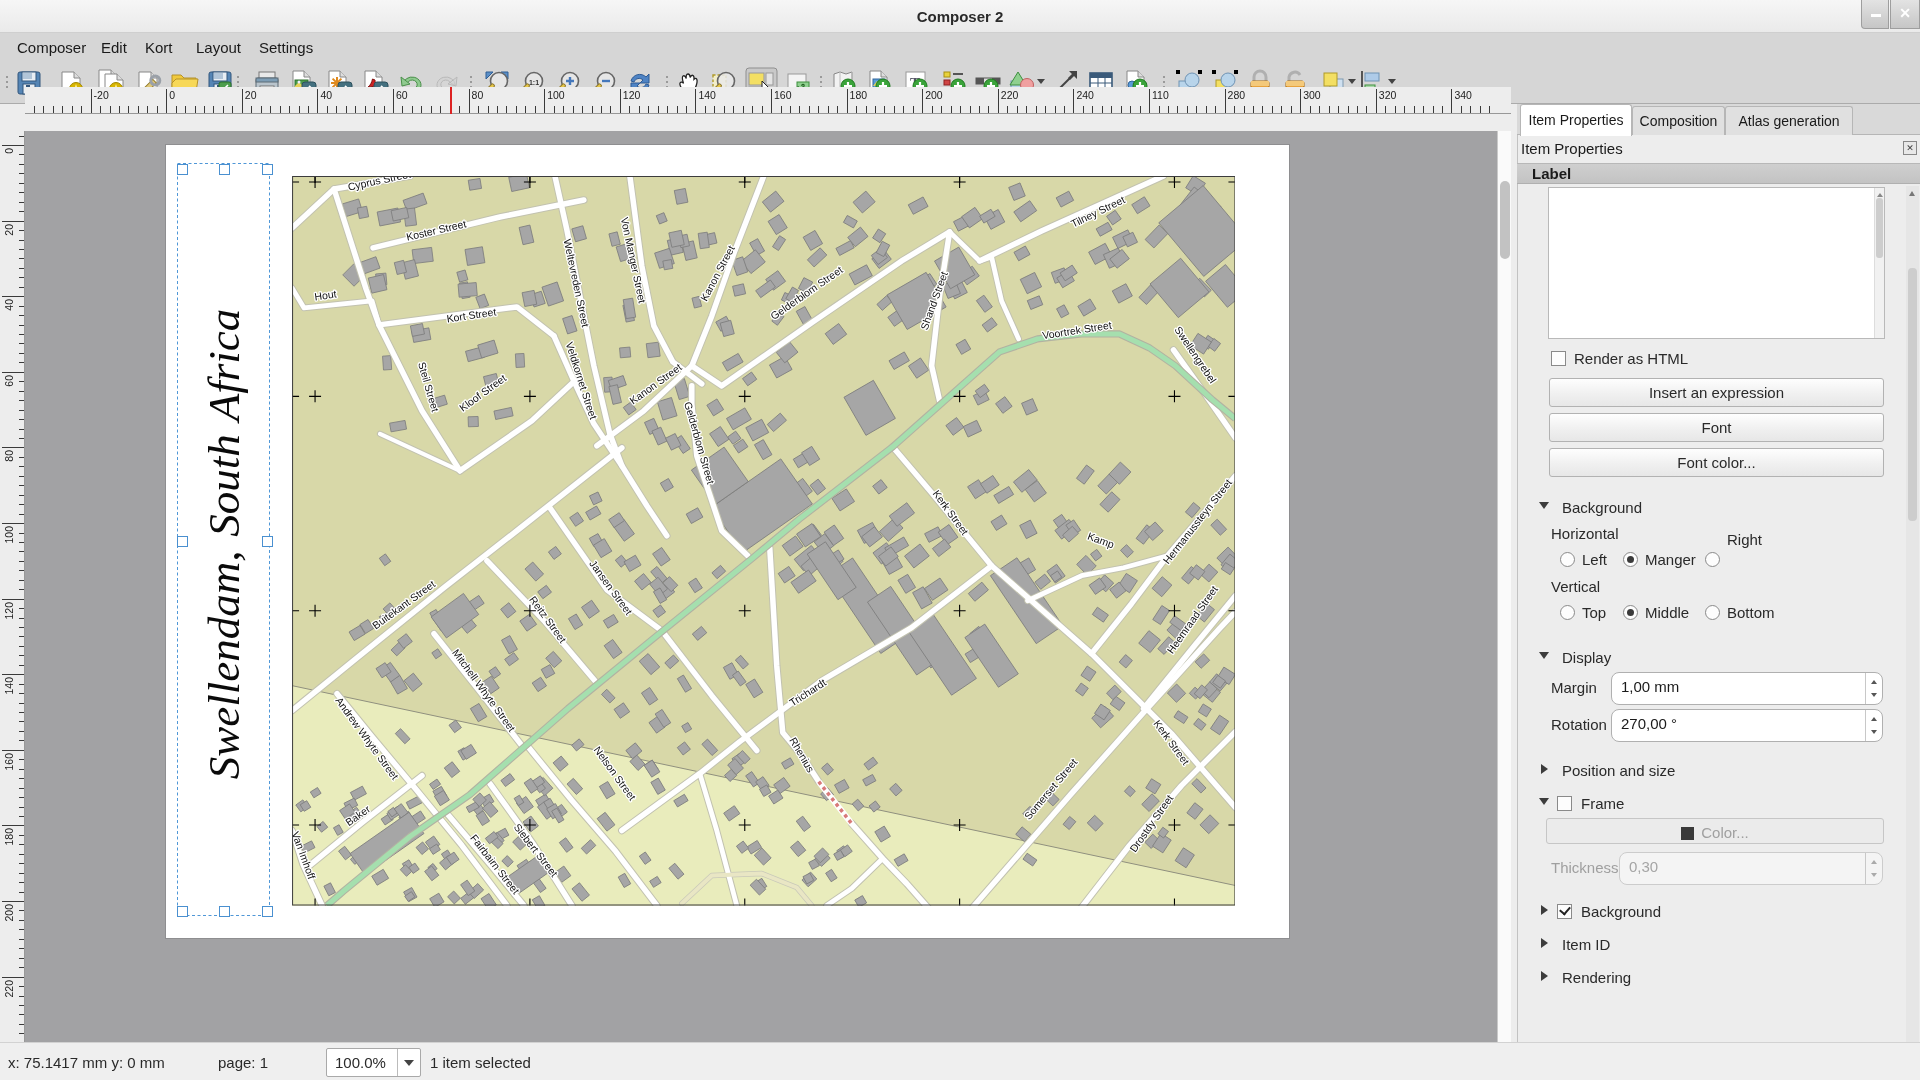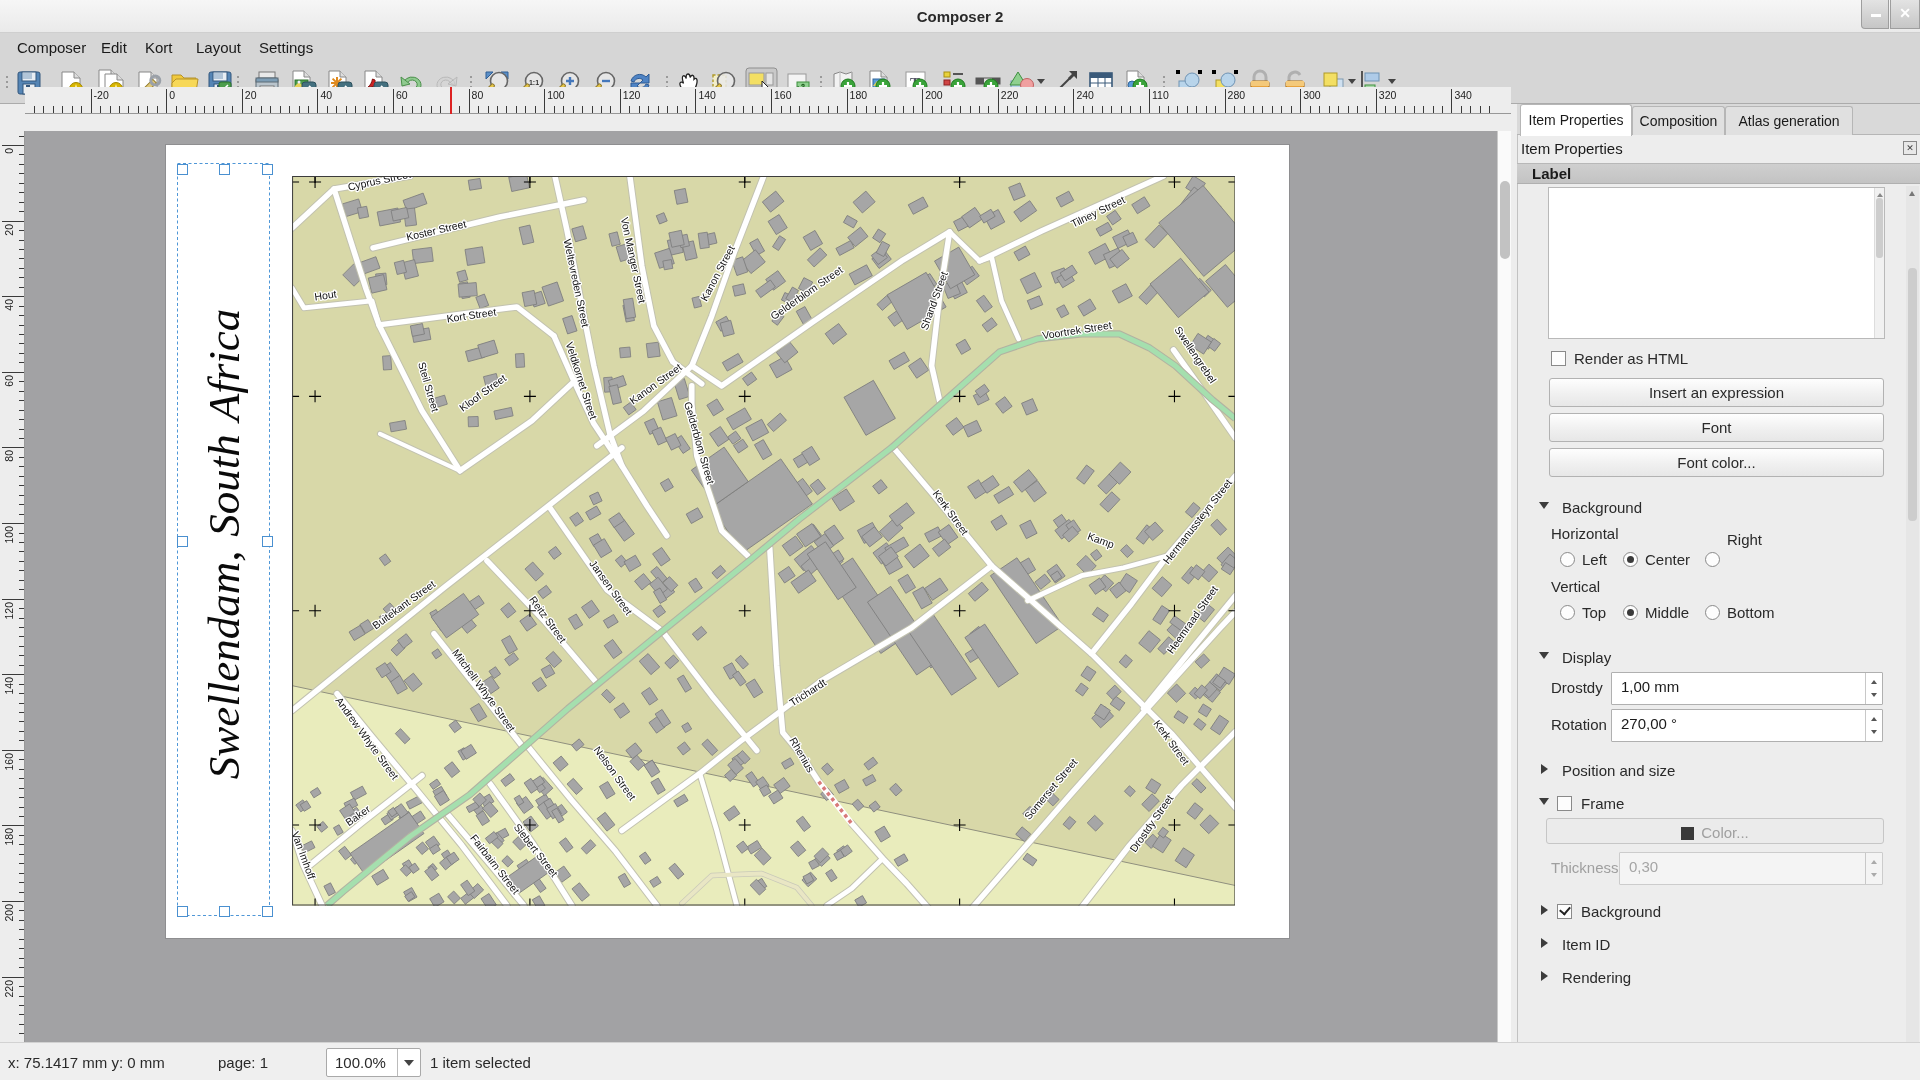--- a/index.html
+++ b/index.html
@@ -47,21 +47,21 @@
 .plab{position:absolute;font-size:15px;color:#2a2a2a;white-space:nowrap}
 .plab.dim{color:#9f9f9f}
 .tri{position:absolute;width:0;height:0;border-style:solid}
 .radio{position:absolute;width:15px;height:15px;border-radius:50%;background:#fdfdfd;border:1px solid #8a8a8a}
 .rdot{position:absolute;left:3px;top:3px;width:7px;height:7px;border-radius:50%;background:#3a3a3a}
 .cb{position:absolute;width:15px;height:15px;background:#fdfdfd;border:1px solid #8a8a8a}
 .cb.ck:after{content:"";position:absolute;left:2px;top:1px;width:8px;height:5px;border-left:2px solid #222;border-bottom:2px solid #222;transform:rotate(-50deg)}
 .pbtn{position:absolute;height:29px;background:linear-gradient(#fefefe,#f0f0f0 55%,#e7e7e7);border:1px solid #b2b2b2;border-radius:3px;font-size:15px;color:#2a2a2a;text-align:center;padding-top:5px}
 .pbtn.dis{background:#ebebeb;border-color:#c6c6c6;color:#a0a0a0;height:26px}
 .pbtn .sw{display:inline-block;width:13px;height:13px;background:#3a3a3a;margin:0 7px -2px 0}
-.spin{position:absolute;height:33px;background:#fff;border:1px solid #b0b0b0;border-radius:1px}
+.spin{position:absolute;height:33px;background:#fff;border:1px solid #b0b0b0;border-radius:8px}
 .spin .sptext{position:absolute;left:9px;top:5px;font-size:15px;color:#1a1a1a}
 .spin .sparr{position:absolute;right:0;top:0;width:17px;height:100%;border-left:1px solid #c8c8c8}
 .spin .up{position:absolute;left:4.5px;top:4px;border:3.5px solid transparent;border-bottom:4.5px solid #555}
 .spin .dn{position:absolute;left:4.5px;bottom:4px;border:3.5px solid transparent;border-top:4.5px solid #555}
 .spin.spdis{background:#f4f4f4;border-color:#cccccc}
 .spin.spdis .sptext{color:#a5a5a5}
 .spin.spdis .up{border-bottom-color:#aaa}
 .spin.spdis .dn{border-top-color:#aaa}
 .pscr{position:absolute;left:1906px;top:186px;width:13px;height:856px;background:#e6e6e6}
 .psup{position:absolute;top:2px;left:3px;border:3.5px solid transparent;border-bottom:5px solid #777}
@@ -1387,35 +1387,35 @@
 <div class="pbtn" style="left:1549px;top:413px;width:335px">Font</div>
 <div class="pbtn" style="left:1549px;top:448px;width:335px">Font color...</div>
 <span class="tri" style="left:1539px;top:502px;border-width:7px 5px 0 5px;border-color:#3c3c3c transparent transparent transparent"></span>
 <span class="plab" style="left:1562px;top:499px">Background</span>
 <span class="plab" style="left:1551px;top:525px">Horizontal</span>
 <span class="radio" style="left:1560px;top:552px"></span>
 <span class="plab" style="left:1582px;top:551px">Left</span>
 <span class="radio" style="left:1623px;top:552px">
     <span class="rdot"></span>
   </span>
-<span class="plab" style="left:1645px;top:551px">Center</span>
+<span class="plab" style="left:1645px;top:551px">Manger</span>
 <span class="radio" style="left:1705px;top:552px"></span>
 <span class="plab" style="left:1727px;top:531px">Right</span>
 <span class="plab" style="left:1551px;top:578px">Vertical</span>
 <span class="radio" style="left:1560px;top:605px"></span>
 <span class="plab" style="left:1582px;top:604px">Top</span>
 <span class="radio" style="left:1623px;top:605px">
     <span class="rdot"></span>
   </span>
 <span class="plab" style="left:1645px;top:604px">Middle</span>
 <span class="radio" style="left:1705px;top:605px"></span>
 <span class="plab" style="left:1727px;top:604px">Bottom</span>
 <span class="tri" style="left:1539px;top:652px;border-width:7px 5px 0 5px;border-color:#3c3c3c transparent transparent transparent"></span>
 <span class="plab" style="left:1562px;top:649px">Display</span>
-<span class="plab" style="left:1551px;top:679px">Drostdy</span>
+<span class="plab" style="left:1551px;top:679px">Margin</span>
 <span class="spin" style="left:1611px;top:672px;width:272px">
     <span class="sptext">1,00 mm</span>
     <span class="sparr">
       <span class="up"></span>
       <span class="dn"></span>
     </span>
   </span>
 <span class="plab" style="left:1551px;top:716px">Rotation</span>
 <span class="spin" style="left:1611px;top:709px;width:272px">
     <span class="sptext">270,00 °</span>

